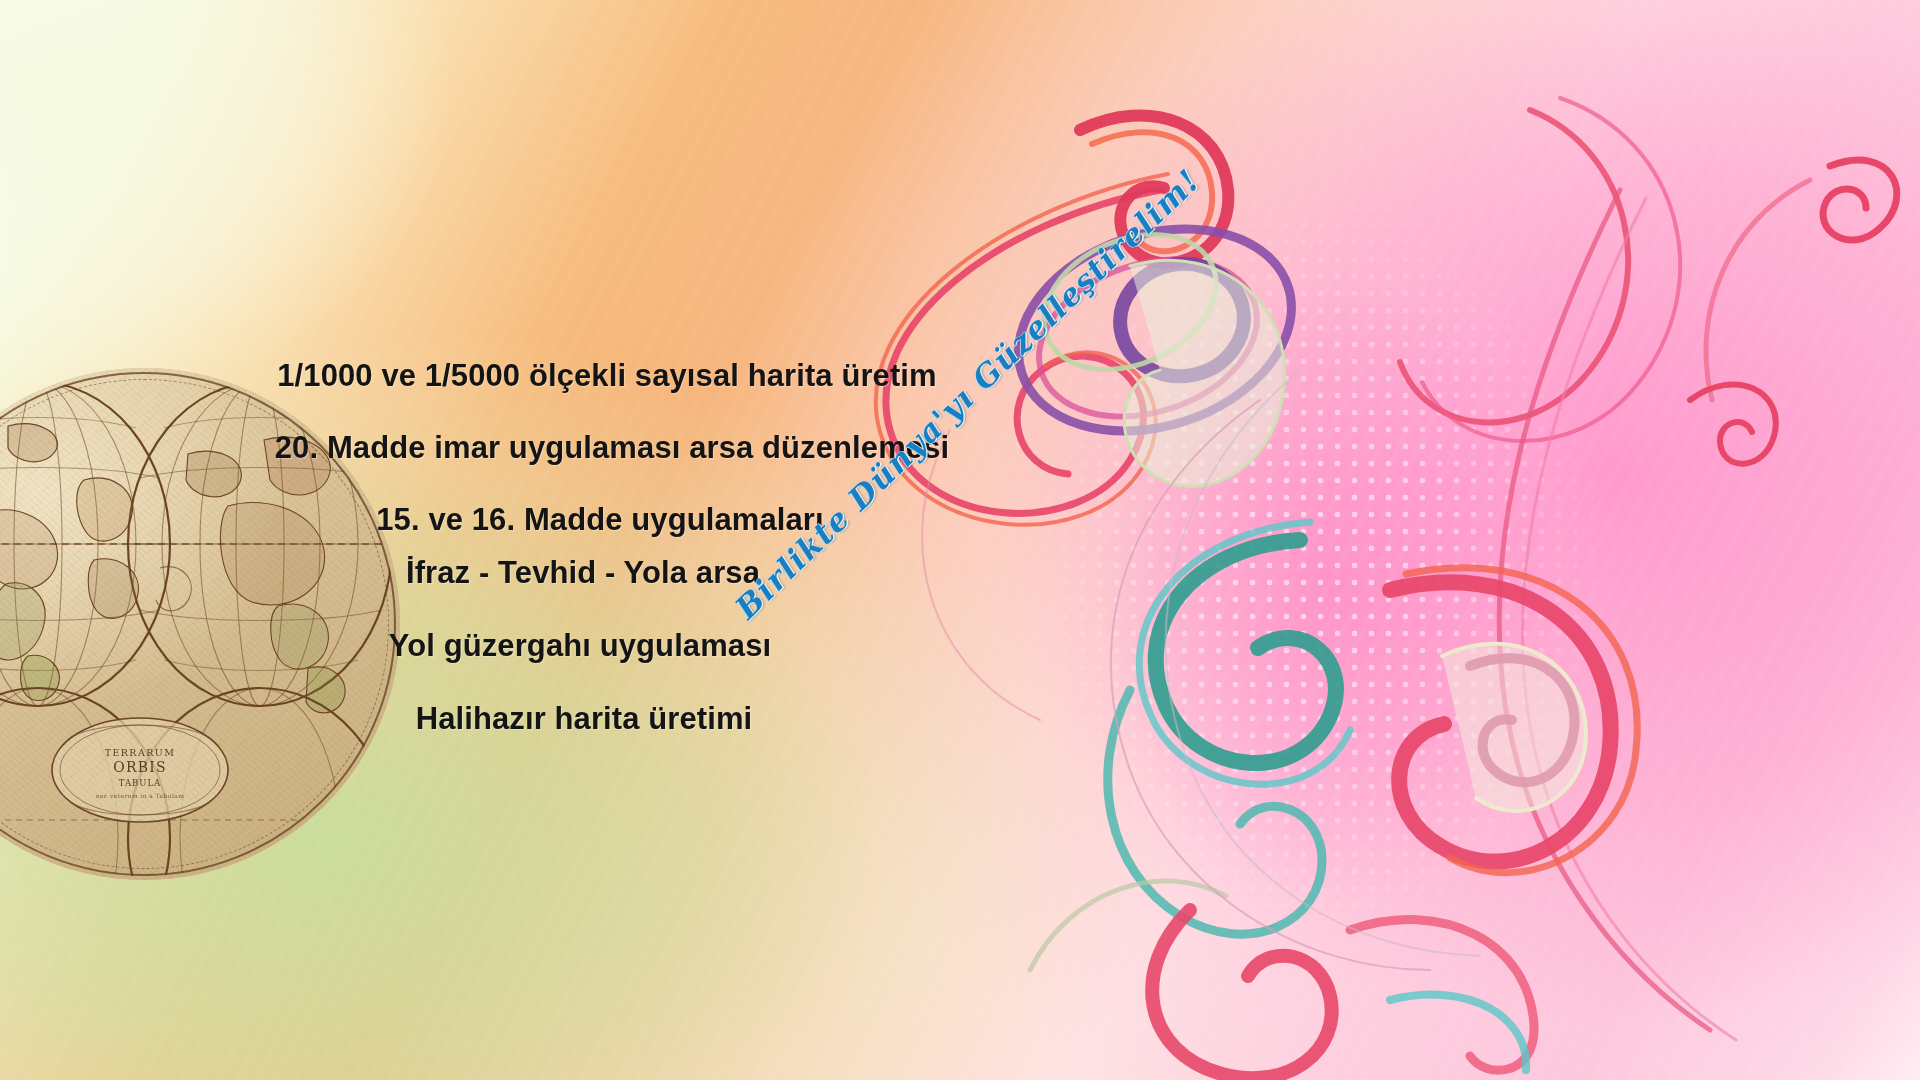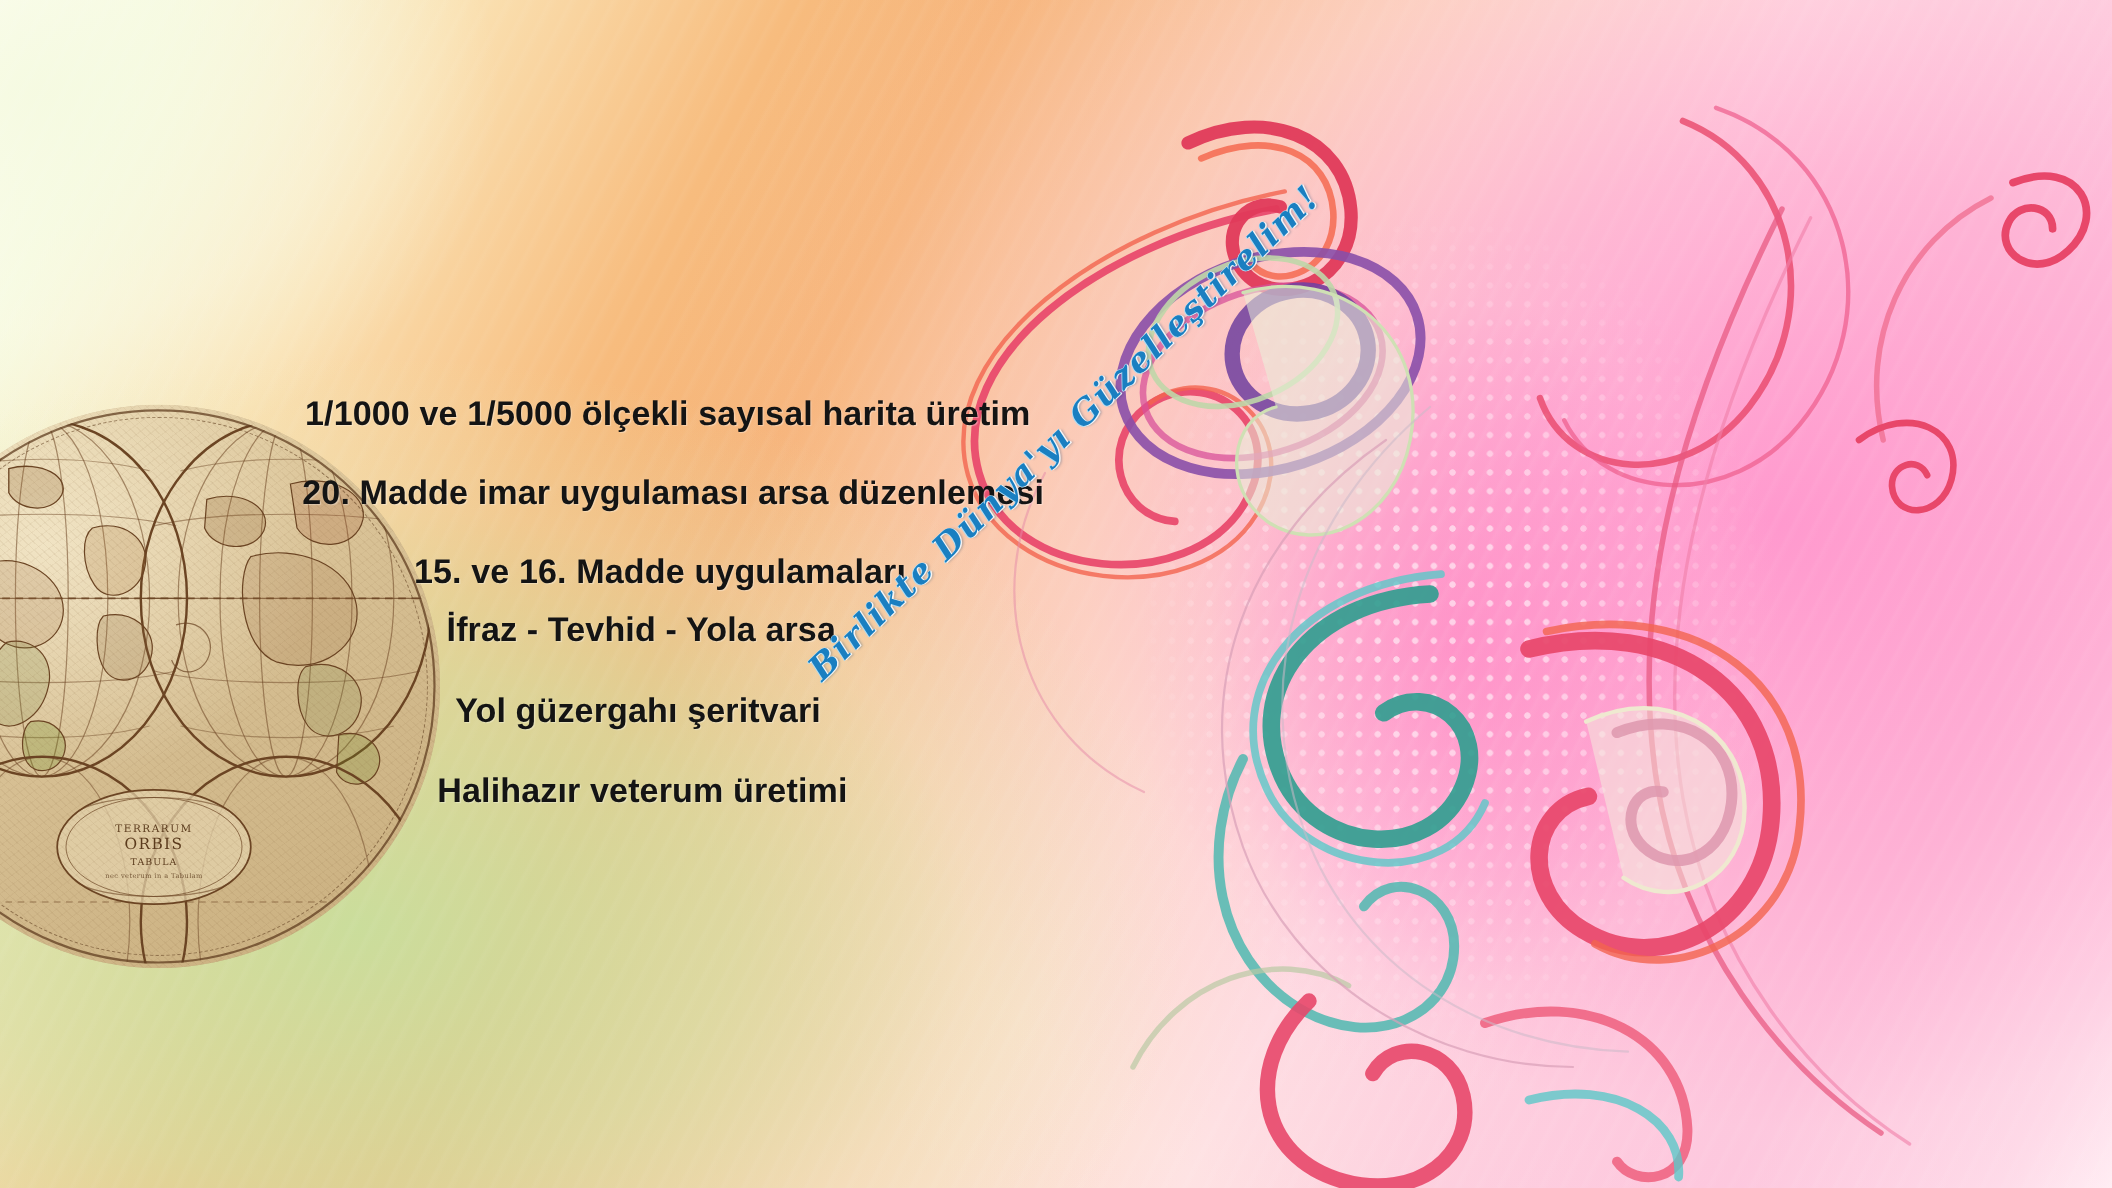--- a/index.html
+++ b/index.html
@@ -317,19 +317,19 @@
     <div class="map-noise"></div>
     <div class="map-ring"></div>
     <div class="map-ring2"></div>
   </div>
 
   <div class="lines">
     <div class="line l1">1/1000 ve 1/5000 ölçekli sayısal harita üretim</div>
     <div class="line l2">20. Madde imar uygulaması arsa düzenlemesi</div>
     <div class="line l3">15. ve 16. Madde uygulamaları</div>
     <div class="line l4">İfraz - Tevhid - Yola arsa</div>
-    <div class="line l5">Yol güzergahı şeritvari</div>
-    <div class="line l6">Halihazır veterum üretimi</div>
+    <div class="line l5">Yol güzergahı uygulaması</div>
+    <div class="line l6">Halihazır harita üretimi</div>
   </div>
 
   <div class="slogan">Birlikte Dünya'yı Güzelleştirelim!</div>
 
 </div>
 
 </body></html>

